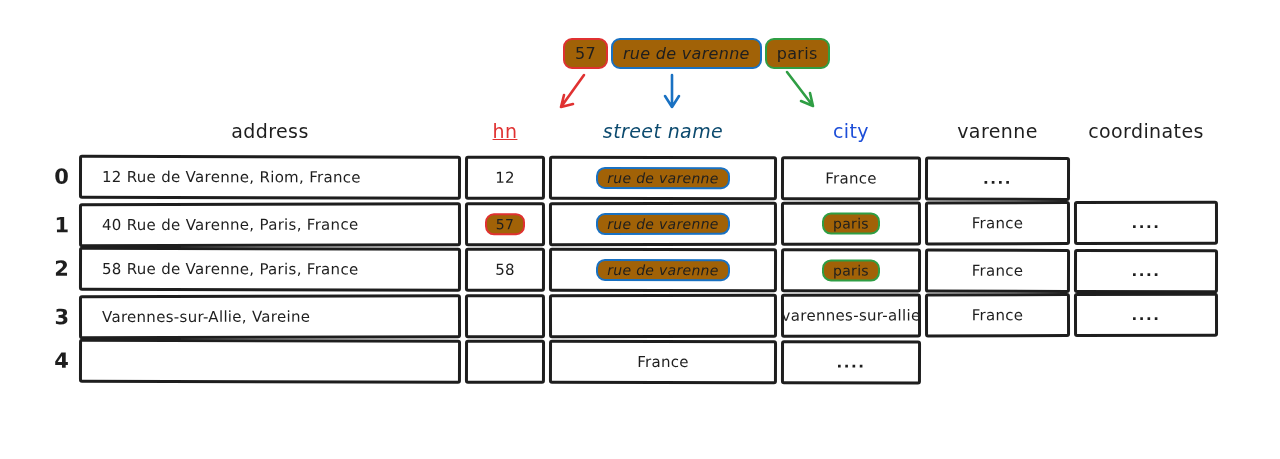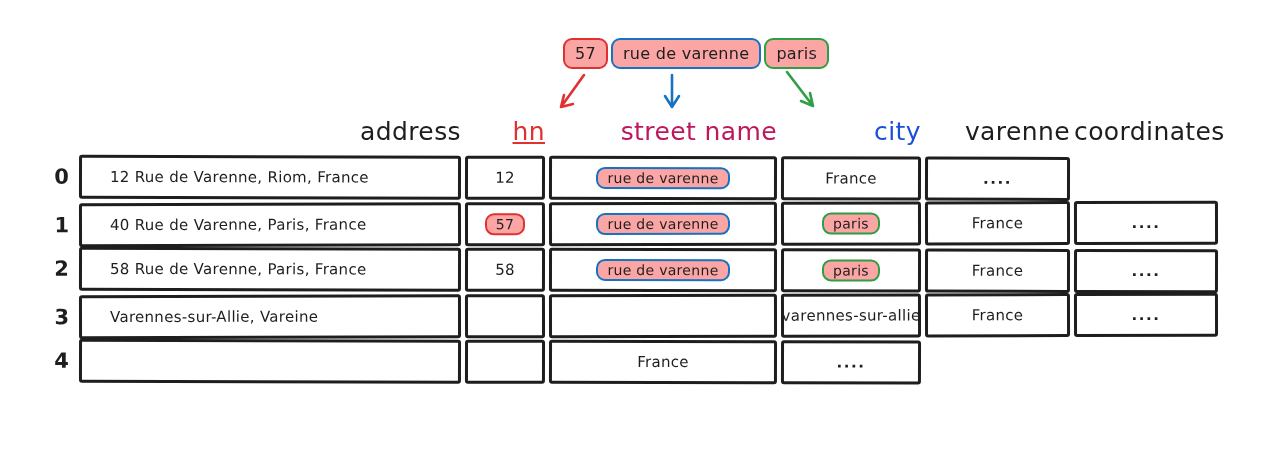--- a/index.html
+++ b/index.html
@@ -5,59 +5,59 @@
   html,body{margin:0;padding:0;}
   body{
     width:1280px;height:459px;position:relative;background:#ffffff;overflow:hidden;
     font-family:"DejaVu Sans", sans-serif;color:#1e1e1e;
   }
   
   .tokens-row{
     position:absolute;left:563px;top:38px;display:flex;gap:3px;align-items:center;
   }
   .tok{
-    display:inline-block;border:2.5px solid;border-radius:9px;background:#fca5a5;
+    display:inline-block;border:2.5px solid;border-radius:9px;background:#a16207;
     font-size:16px;letter-spacing:.3px;color:#1e1e1e;white-space:nowrap;
   }
   .tok.big{padding:4px 10px;}
   .tok.red{border-color:#e03131;}
-  .tok.blue{border-color:#1971c2;}
+  .tok.blue{border-color:#1971c2;font-style:italic;}
   .tok.green{border-color:#2f9e44;}
   
   .arrows{position:absolute;left:540px;top:70px;}
   
   .cols{
     display:grid;
     grid-template-columns:30px 382px 80px 228px 140px 145px 144px;
     column-gap:4px;
   }
   .header-grid{
     position:absolute;left:45px;top:114px;height:34px;align-items:center;
   }
   .hdr{
-    text-align:right;font-size:25px;letter-spacing:.4px;font-weight:500;white-space:nowrap;
+    text-align:center;font-size:19px;letter-spacing:.4px;font-weight:500;white-space:nowrap;
   }
   .hdr.red{color:#e03131;text-decoration:underline;}
-  .hdr.blue{color:#be185d;}
+  .hdr.blue{color:#0c4a6e;font-style:italic;}
   .hdr.green{color:#1d4ed8;}
   
   .table-body{position:absolute;left:45px;top:156px;}
   .row{height:44px;margin-bottom:2px;}
   .row:nth-child(odd){transform:rotate(.12deg);}
   .row:nth-child(even){transform:rotate(-.12deg);}
   .idx{
     display:flex;align-items:center;justify-content:flex-end;
     font-size:21px;font-weight:600;padding-right:6px;
   }
   .cell{
     border:3.5px solid #1e1e1e;border-radius:3px;background:#fff;
     display:flex;align-items:center;justify-content:center;
     font-size:15px;letter-spacing:.3px;white-space:nowrap;overflow:hidden;
   }
-  .cell.addr{justify-content:flex-start;padding-left:28px;}
+  .cell.addr{justify-content:flex-start;padding-left:20px;}
   .cell.coords{font-weight:700;letter-spacing:1.5px;font-size:15px;}
   .cell .tok{padding:1px 9px;font-size:14px;}
 </style>
 </head>
 <body>
 
 <div class="tokens-row">
   <span class="tok big red">57</span>
   <span class="tok big blue">rue de varenne</span>
   <span class="tok big green">paris</span>

